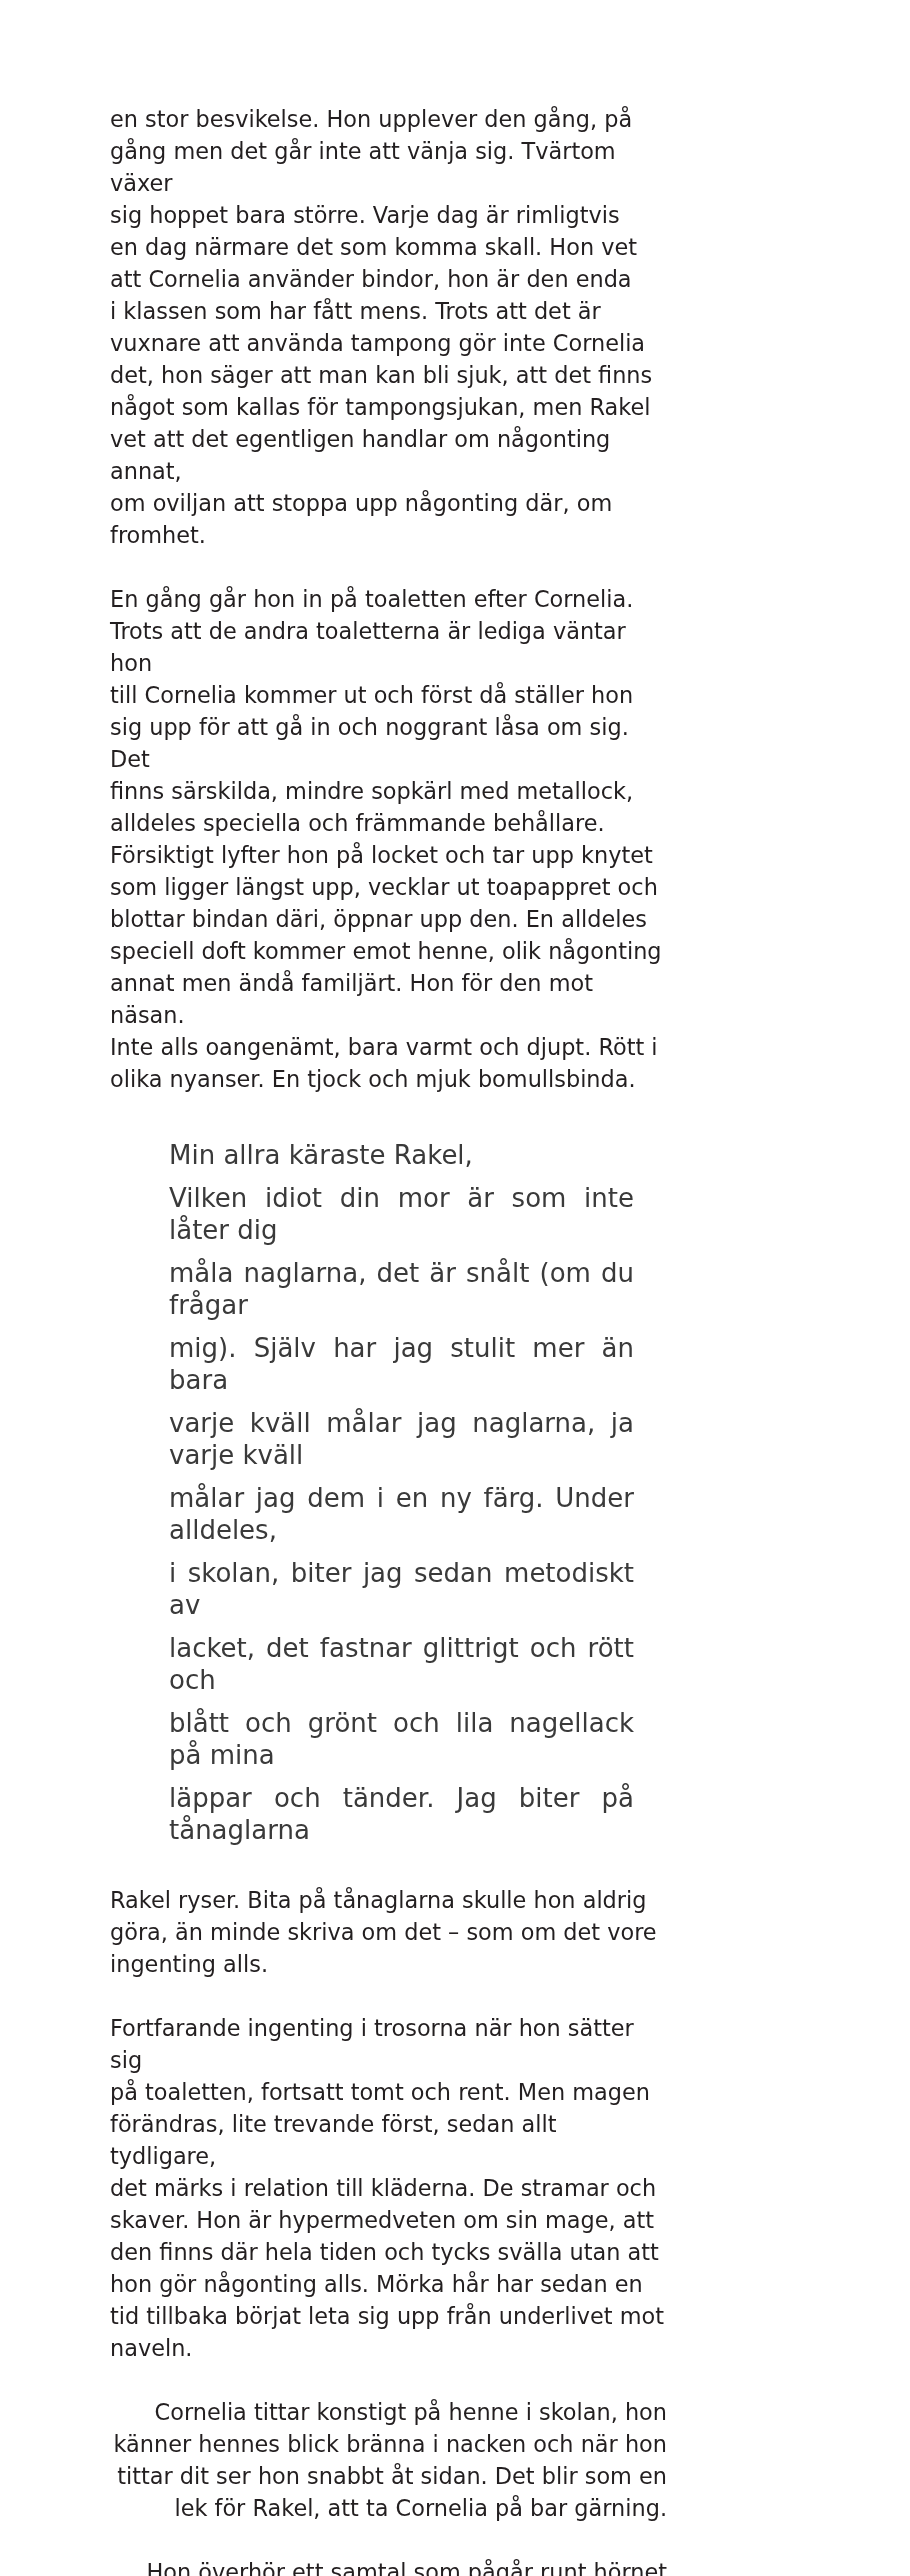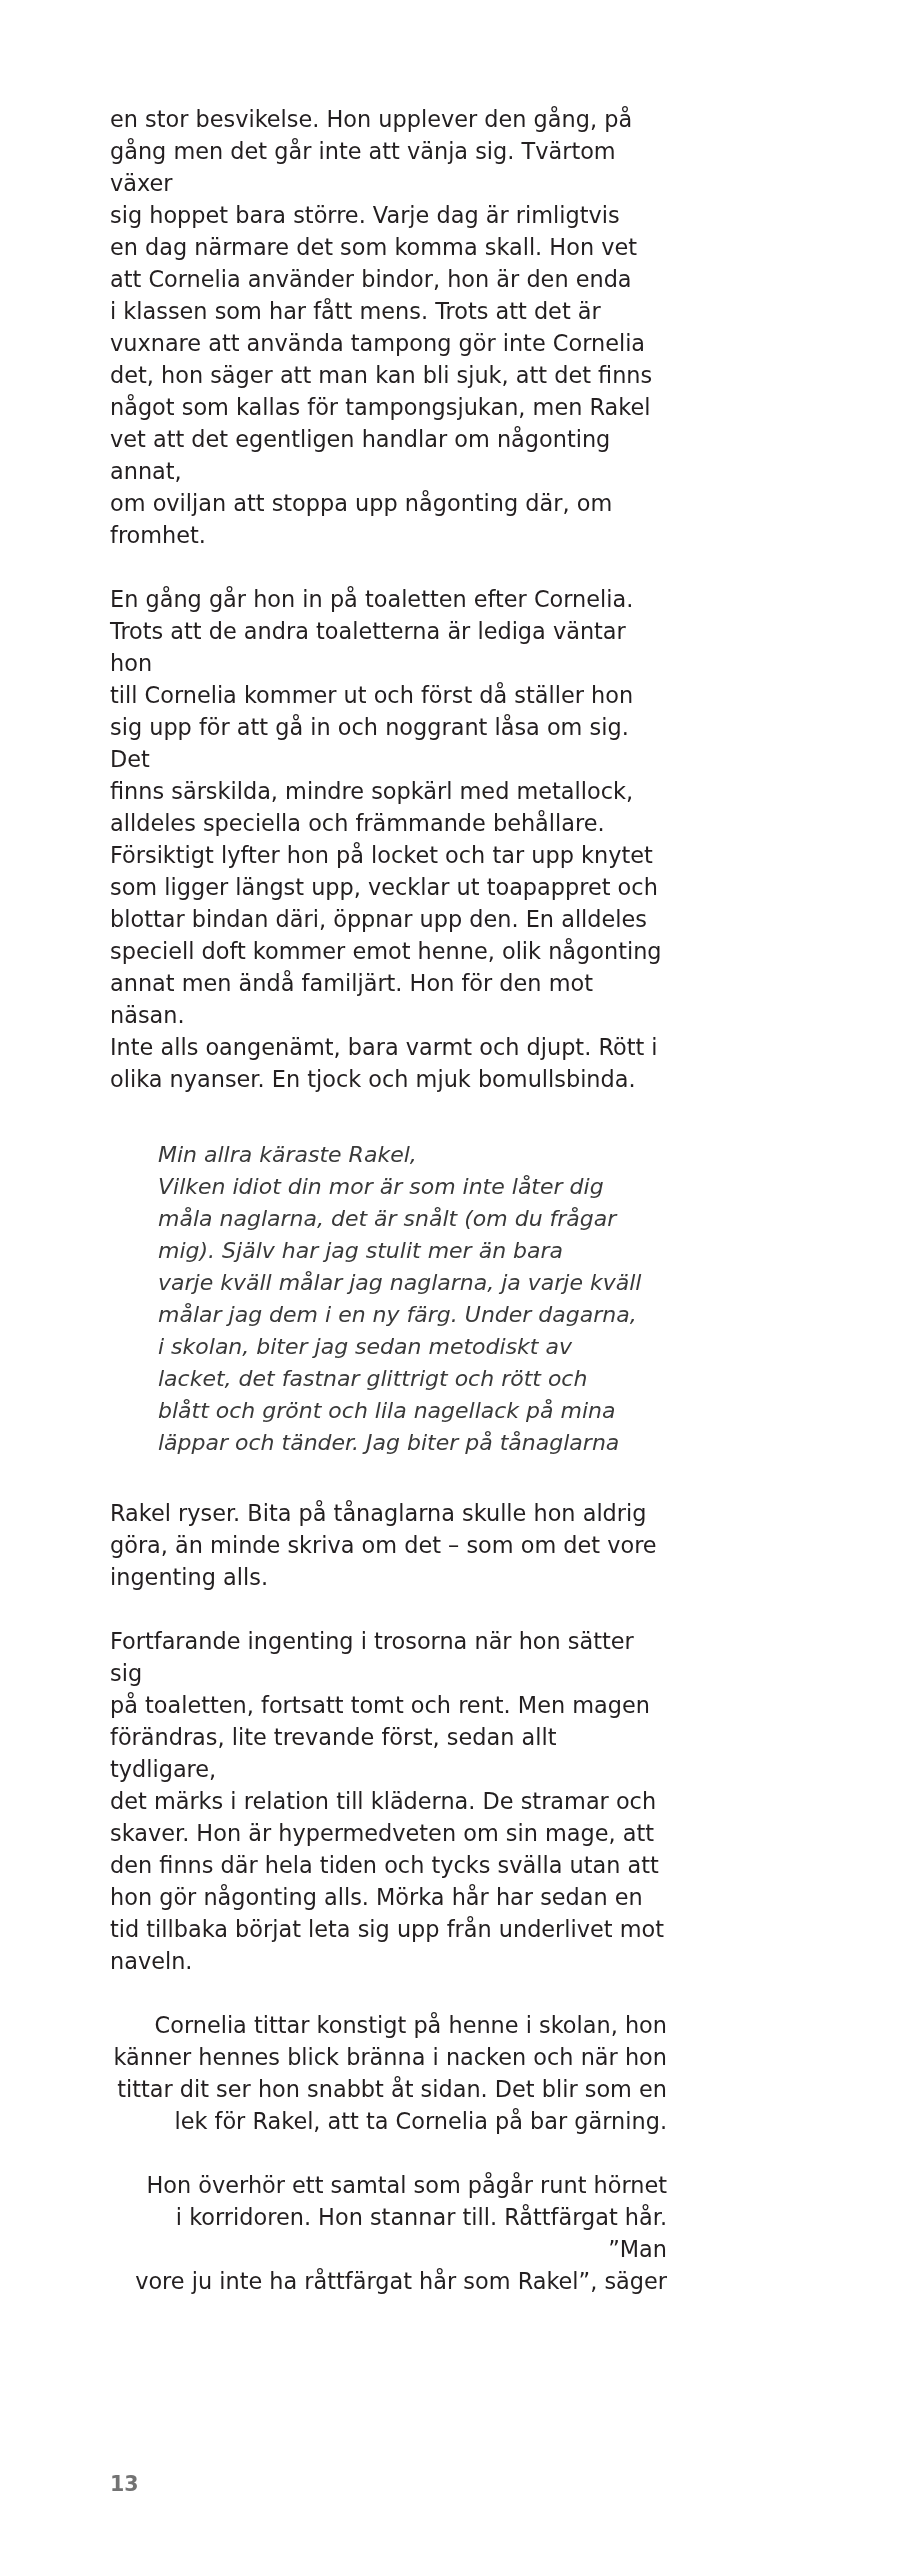--- a/index.html
+++ b/index.html
@@ -33,25 +33,24 @@
   .body-text:last-of-type {
     margin-bottom: 0;
   }
   .letter-block {
     margin: 44px 0 38px 0;
     padding-left: 48px;
     padding-right: 22px;
     max-width: 646px;
   }
   .letter-line {
-    font-style: italic;
-    font-size: 22px;
+    font-size: 26px;
     line-height: 32px;
     color: #3a3a3a;
-    margin: 0;
+    margin: 11px;
     white-space: pre-wrap;
   }
   .letter-line.justify {
     text-align: justify;
     text-align-last: left;
   }
   .indent-para {
     text-indent: 31px;
     text-align: right;
   }
@@ -95,21 +94,21 @@
 annat men ändå familjärt. Hon för den mot näsan.
 Inte alls oangenämt, bara varmt och djupt. Rött i
 olika nyanser. En tjock och mjuk bomullsbinda.</p>
 
   <div class="letter-block">
     <p class="letter-line">Min allra käraste Rakel,</p>
     <p class="letter-line justify">Vilken idiot din mor är som inte låter dig</p>
     <p class="letter-line justify">måla naglarna, det är snålt (om du frågar</p>
     <p class="letter-line justify">mig). Själv har jag stulit mer än bara</p>
     <p class="letter-line justify">varje kväll målar jag naglarna, ja varje kväll</p>
-    <p class="letter-line justify">målar jag dem i en ny färg. Under dagarna,</p>
+    <p class="letter-line justify">målar jag dem i en ny färg. Under alldeles,</p>
     <p class="letter-line justify">i skolan, biter jag sedan metodiskt av</p>
     <p class="letter-line justify">lacket, det fastnar glittrigt och rött och</p>
     <p class="letter-line justify">blått och grönt och lila nagellack på mina</p>
     <p class="letter-line justify">läppar och tänder. Jag biter på tånaglarna</p>
   </div>
 
   <p class="body-text">Rakel ryser. Bita på tånaglarna skulle hon aldrig
 göra, än minde skriva om det – som om det vore
 ingenting alls.</p>
   <p class="body-text">Fortfarande ingenting i trosorna när hon sätter sig

